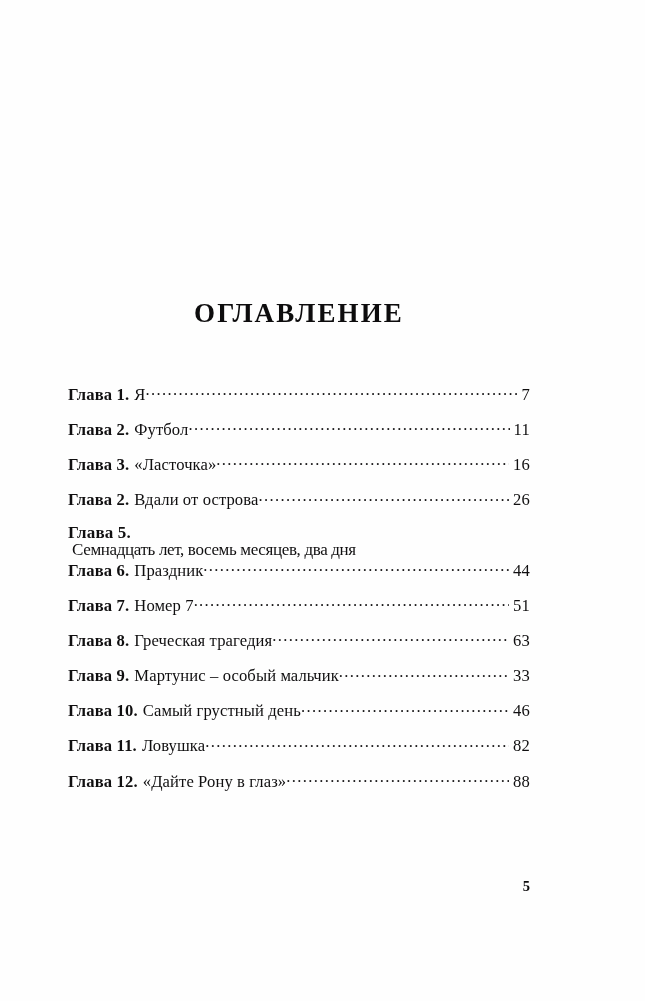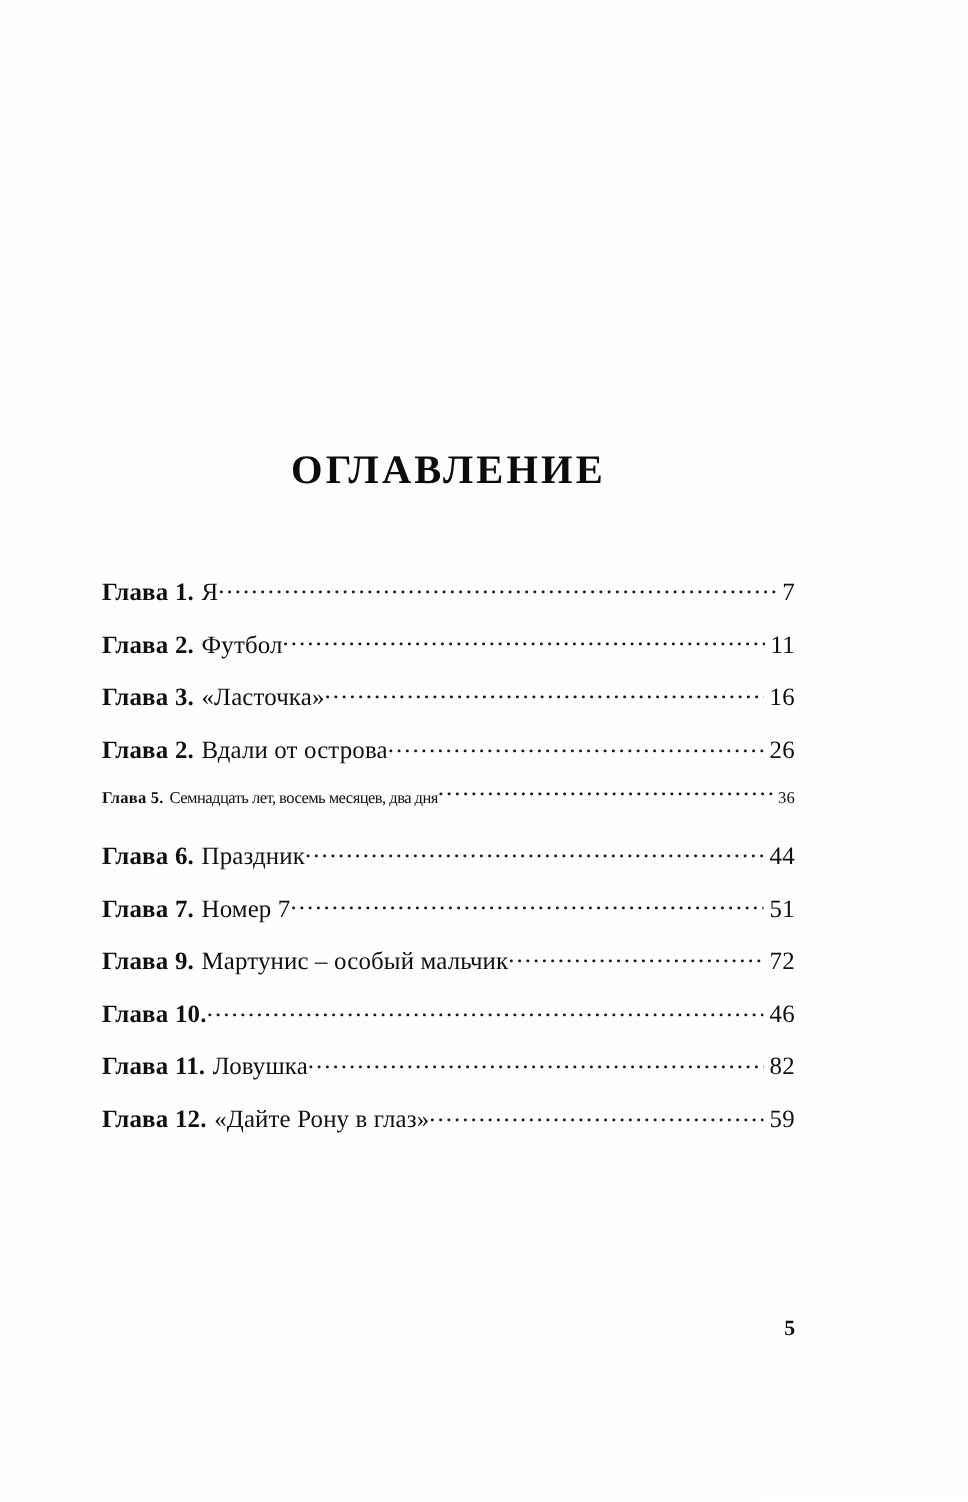--- a/index.html
+++ b/index.html
@@ -79,21 +79,22 @@
   }
   .toc-page {
     flex: 0 0 auto;
     padding-left: 4px;
     text-align: right;
     letter-spacing: 0.2px;
   }
 
   
   .toc-entry.tight {
-    font-size: 11px;
+    font-size: 17px;
+    flex-direction: column;
   }
   .toc-entry.tight .toc-name {
     letter-spacing: -0.35px;
     padding-left: 4px;
   }
   .toc-entry.tight .toc-leader::before {
     letter-spacing: 1.35px;
   }
 
   
@@ -160,46 +161,53 @@
       <span class="toc-page">44</span>
     </div>
 
     <div class="toc-entry">
       <span class="toc-chapter">Глава 7.</span>
       <span class="toc-name">Номер 7</span>
       <span class="toc-leader"></span>
       <span class="toc-page">51</span>
     </div>
 
+    <div class="toc-entry">
+      <span class="toc-chapter">Глава 8.</span>
+      <span class="toc-name">Греческая трагедия</span>
+      <span class="toc-leader"></span>
+      <span class="toc-page">63</span>
+    </div>
 
     <div class="toc-entry">
       <span class="toc-chapter">Глава 9.</span>
       <span class="toc-name">Мартунис – особый мальчик</span>
       <span class="toc-leader"></span>
-      <span class="toc-page">72</span>
+      <span class="toc-page">33</span>
     </div>
 
     <div class="toc-entry">
       <span class="toc-chapter">Глава 10.</span>
+      <span class="toc-name">Самый грустный день</span>
       <span class="toc-leader"></span>
       <span class="toc-page">46</span>
     </div>
 
     <div class="toc-entry">
       <span class="toc-chapter">Глава 11.</span>
       <span class="toc-name">Ловушка</span>
       <span class="toc-leader"></span>
       <span class="toc-page">82</span>
     </div>
 
     <div class="toc-entry">
       <span class="toc-chapter">Глава 12.</span>
       <span class="toc-name">«Дайте Рону в глаз»</span>
       <span class="toc-leader"></span>
-      <span class="toc-page">59</span>
+      <span class="toc-page">88</span>
     </div>
 
 
 
   </div>
 
   <div class="folio">5</div>
 
 </div>
 

